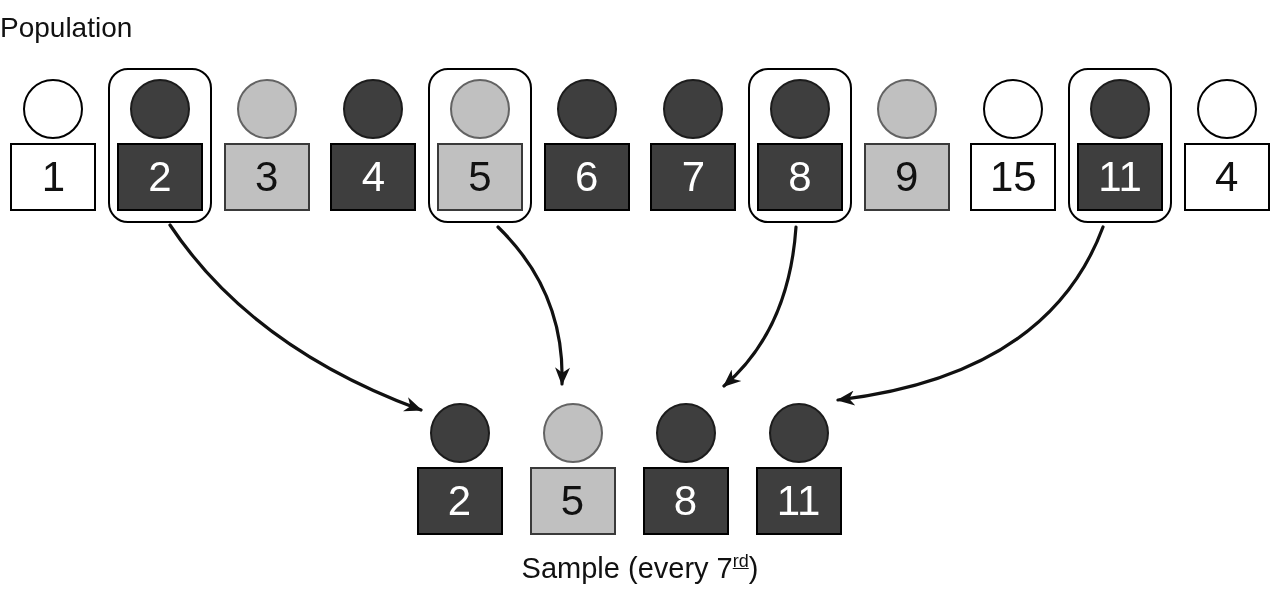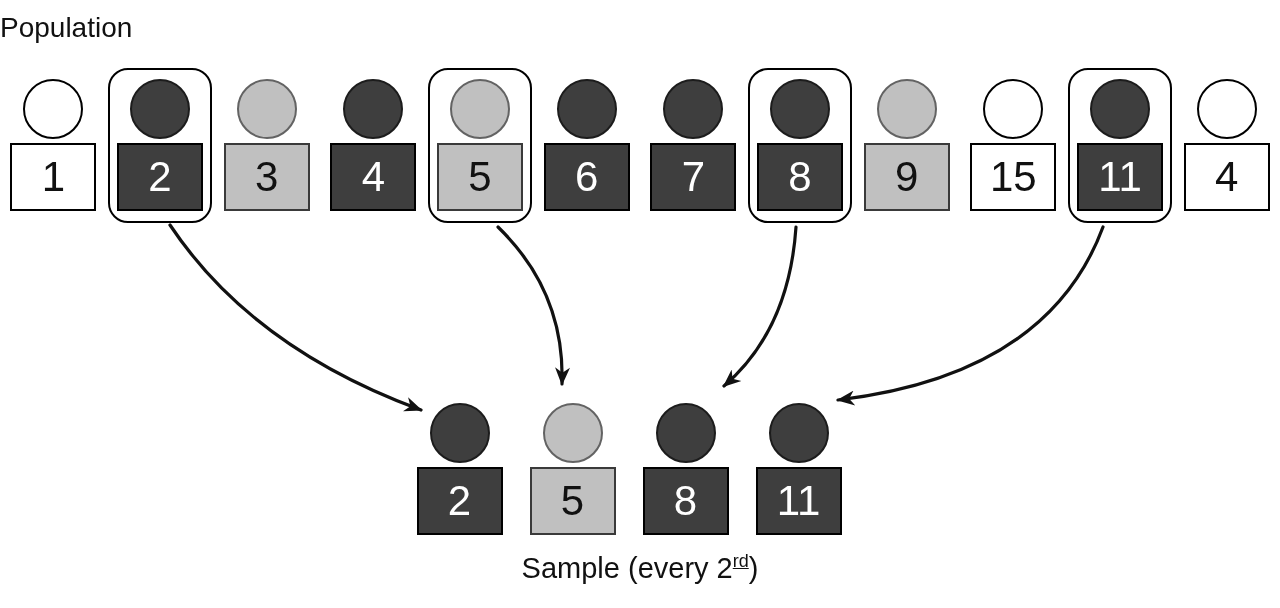--- a/index.html
+++ b/index.html
@@ -218,15 +218,15 @@
       <div class="person dark">
         <div class="head"></div>
         <div class="torso">
           <span class="num">11</span>
         </div>
       </div>
     </div>
 
   </div>
 
-  <div class="caption"><span>Sample (every 2</span><sup>rd</sup><span>)</span></div>
+  <div class="caption"><span>Sample (every 7</span><sup>rd</sup><span>)</span></div>
 
 </div>
 
 </body></html>

